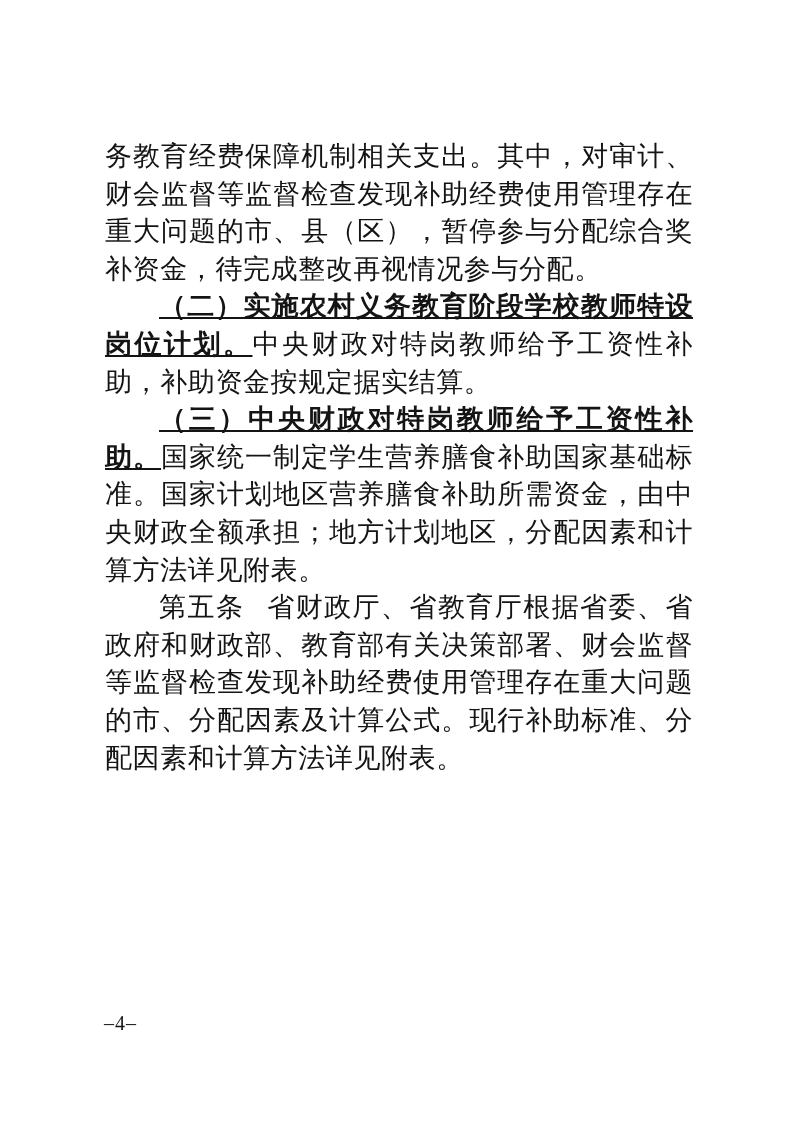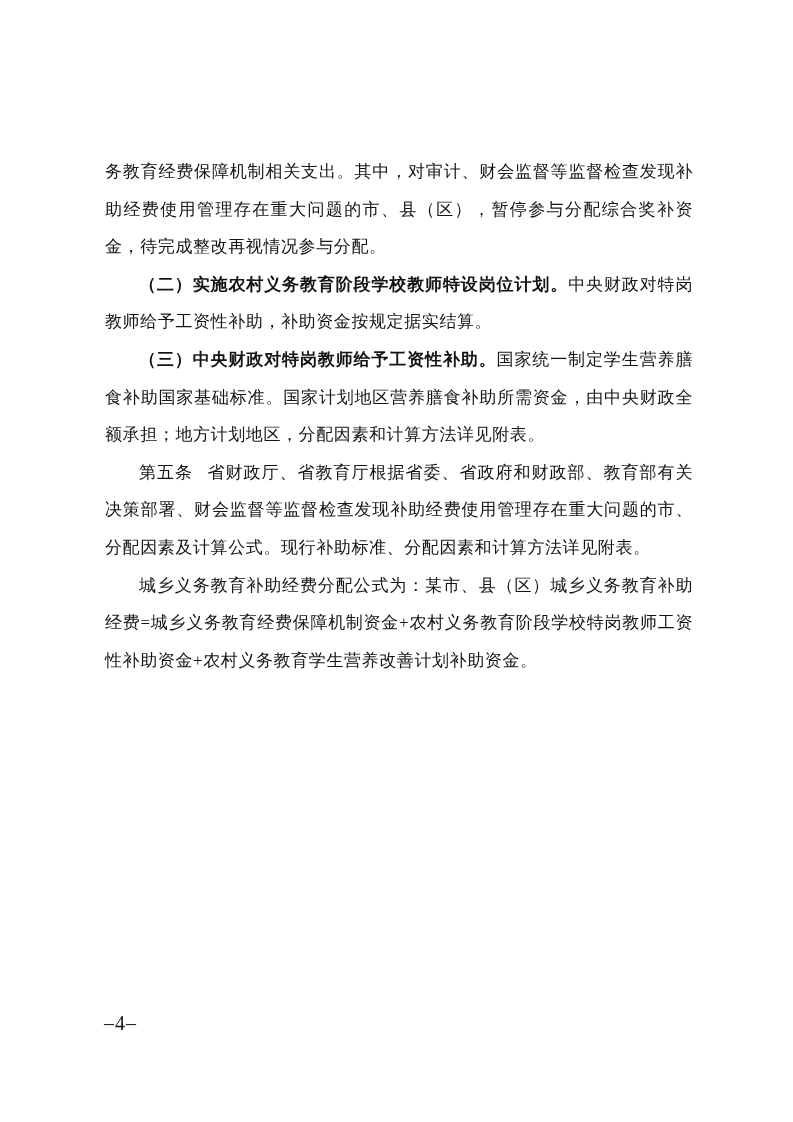--- a/index.html
+++ b/index.html
@@ -16,37 +16,38 @@
     color: #141414;
   }
   .page {
     position: absolute;
     inset: 0;
     background: #ffffff;
   }
   .content {
     position: absolute;
     left: 105px;
-    top: 153px;
+    top: 138px;
     width: 588px;
-    font-size: 17px;
+    font-size: 27px;
     line-height: 37.6px;
     letter-spacing: 0.6px;
     text-align: justify;
     text-justify: inter-ideograph;
   }
   .para {
     margin: 0;
     padding: 0;
   }
   .para.indent {
     text-indent: 2em;
   }
   .b {
     font-weight: 700;
+    text-decoration: underline;
   }
   .article-num {
     font-weight: 400;
     margin-right: 0.85em;
   }
   .page-number {
     position: absolute;
     left: 104px;
     top: 1008px;
     font-size: 20px;
@@ -63,20 +64,19 @@
   <section class="content">
 
     <p class="para continuation"><span class="t">务教育经费保障机制相关支出。其中，对审计、财会监督等监督检查发现补助经费使用管理存在重大问题的市、县（区），暂停参与分配综合奖补资金，待完成整改再视情况参与分配。</span></p>
 
     <p class="para indent"><span class="b">（二）实施农村义务教育阶段学校教师特设岗位计划。</span><span class="t">中央财政对特岗教师给予工资性补助，补助资金按规定据实结算。</span></p>
 
     <p class="para indent"><span class="b">（三）中央财政对特岗教师给予工资性补助。</span><span class="t">国家统一制定学生营养膳食补助国家基础标准。国家计划地区营养膳食补助所需资金，由中央财政全额承担；地方计划地区，分配因素和计算方法详见附表。</span></p>
 
     <p class="para indent"><span class="article-num">第五条</span><span class="t">省财政厅、省教育厅根据省委、省政府和财政部、教育部有关决策部署、财会监督等监督检查发现补助经费使用管理存在重大问题的市、分配因素及计算公式。现行补助标准、分配因素和计算方法详见附表。</span></p>
 
-    <p class="para indent"><span class="t">城乡义务教育补助经费分配公式为：某市、县（区）城乡义务教育补助经费=城乡义务教育经费保障机制资金+农村义务教育阶段学校特岗教师工资性补助资金+农村义务教育学生营养改善计划补助资金。</span></p>
 
 
   </section>
 
   <footer class="page-number">–4–</footer>
 
 </main>
 
 </body></html>

